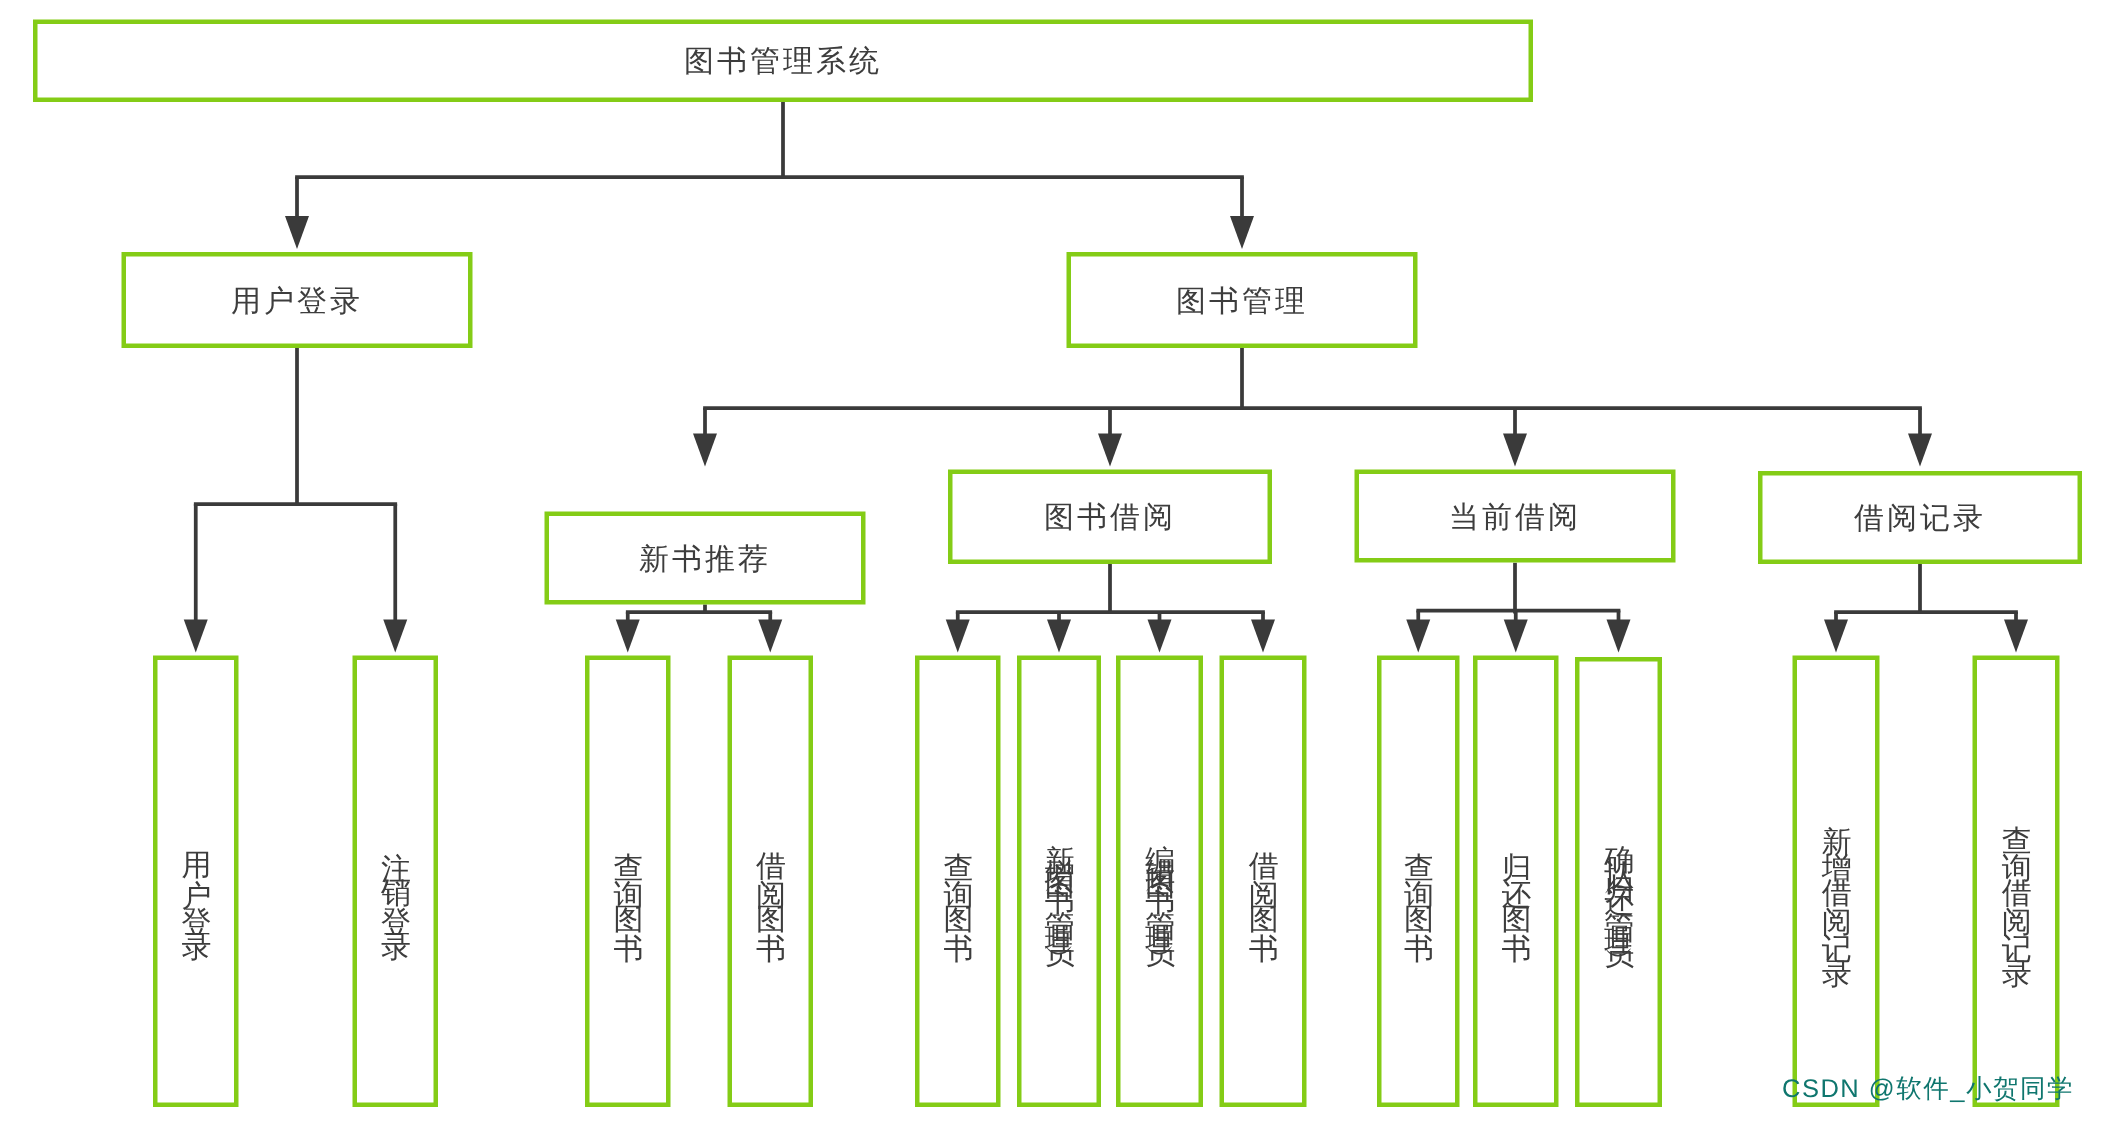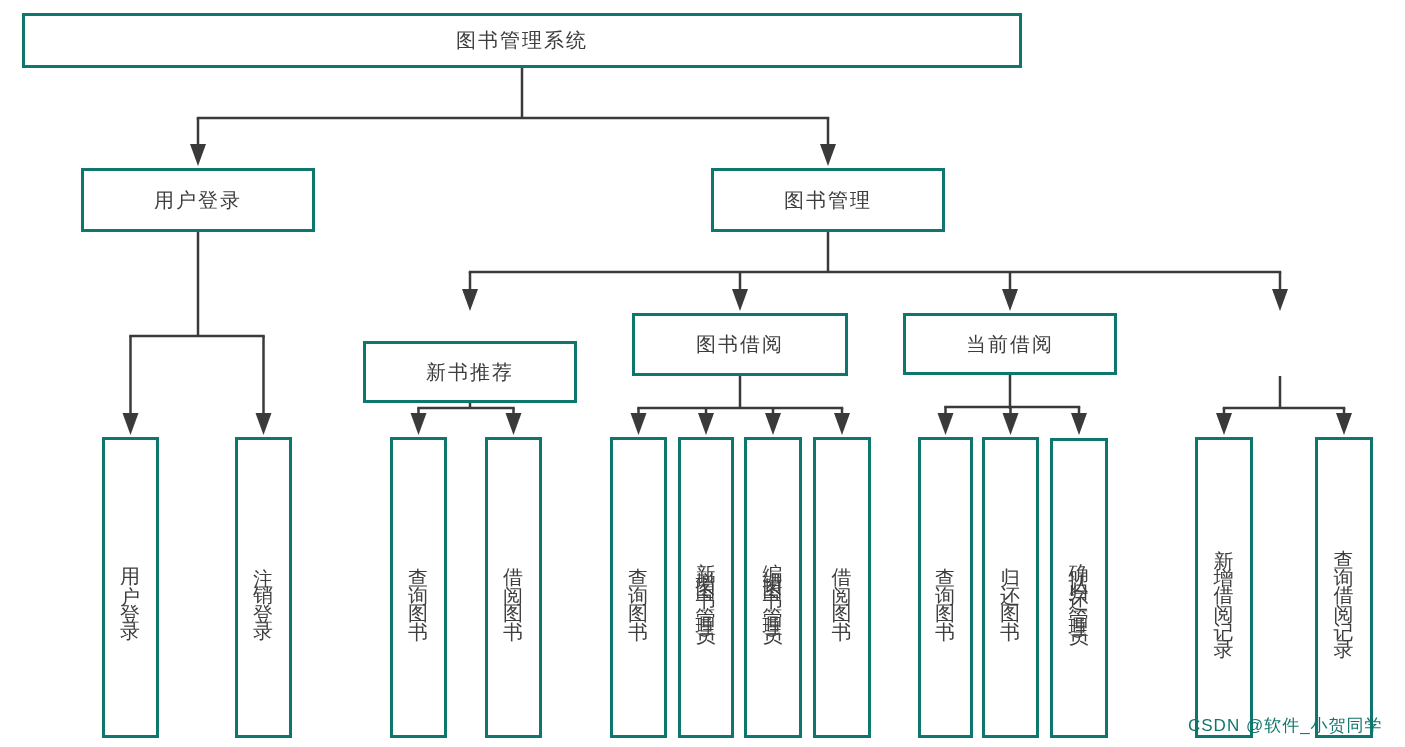--- a/index.html
+++ b/index.html
@@ -8,21 +8,21 @@
     width: 1405px;
     height: 747px;
     background: #ffffff;
     font-family: "Liberation Sans", sans-serif;
     overflow: hidden;
   }
   #wires { position: absolute; left: 0; top: 0; width: 1405px; height: 747px; }
   .box {
     position: absolute;
     box-sizing: border-box;
-    border: 3px solid #0f766e;
+    border: 3px solid #84cc16;
     background: #ffffff;
     display: flex;
     align-items: center;
     justify-content: center;
     color: #3d3d3d;
     font-size: 20px;
     z-index: 2;
   }
   .h-label { letter-spacing: 2px; white-space: nowrap; }
   .vcol { z-index: 2; }
@@ -137,20 +137,23 @@
 
   <div class="box" style="left:363px; top:313px; width:214px; height:62px;margin-top:28px;">
     <span class="h-label">新书推荐</span>
   </div>
   <div class="box" style="left:903px; top:313px; width:214px; height:62px;">
     <span class="h-label">当前借阅</span>
   </div>
   <div class="box" style="left:632px; top:313px; width:216px; height:63px;">
     <span class="h-label">图书借阅</span>
   </div>
+  <div class="box" style="left:1172px; top:314px; width:216px; height:62px;">
+    <span class="h-label">借阅记录</span>
+  </div>
 
   <div class="box vcol" style="left:102px; top:437px; width:57px; height:301px;">
     <span class="v-label" style="letter-spacing: 18px;">用户登录</span>
   </div>
   <div class="box vcol" style="left:235px; top:437px; width:57px; height:301px;">
     <span class="v-label" style="letter-spacing: 18px;">注销登录</span>
   </div>
 
   <div class="box vcol" style="left:390px; top:437px; width:57px; height:301px;">
     <span class="v-label" style="letter-spacing: 18px;">查询图书</span>

